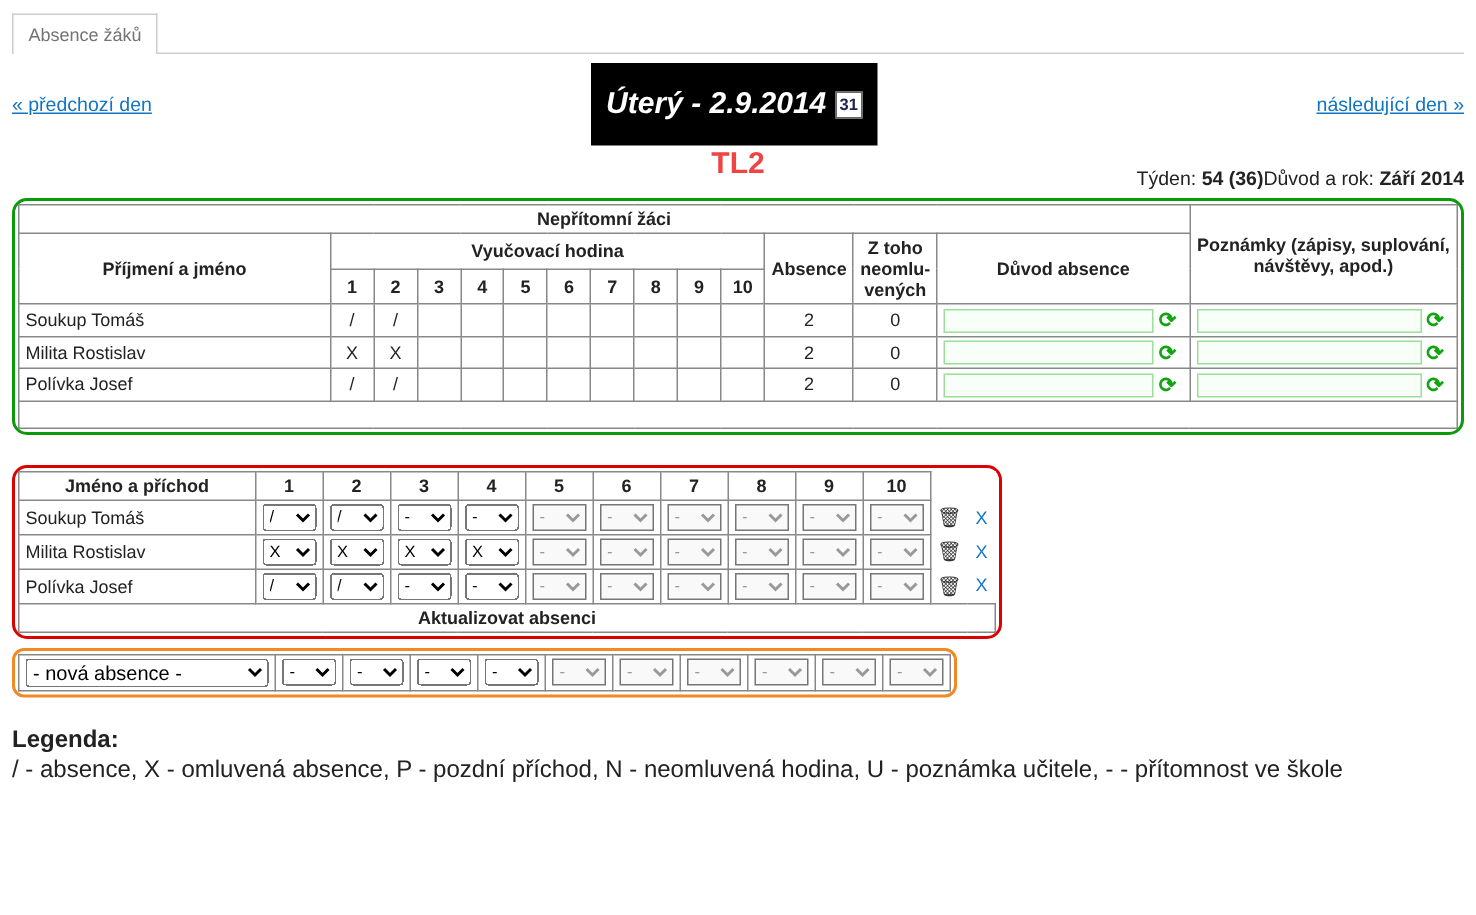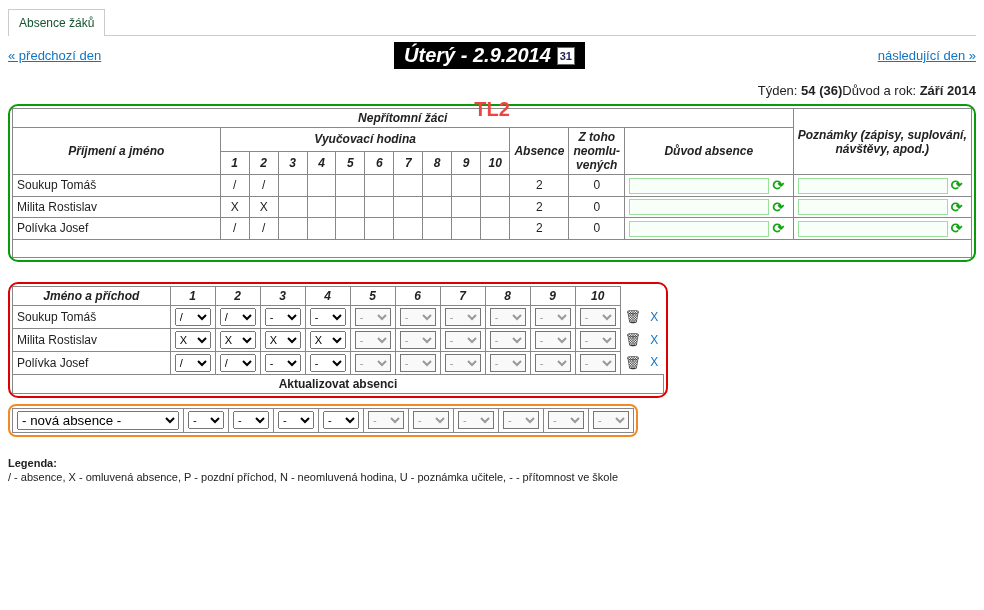--- a/index.html
+++ b/index.html
@@ -1,40 +1,40 @@
 <!DOCTYPE html>
 <html><head>
 <meta charset="utf-8">
 <style>
   * { box-sizing: border-box; }
   body { margin:0; padding:8px; font-family: Arial, sans-serif; font-size:12px; color:#222; background:#fff; }
   .tab-bar { border-bottom:1px solid #ccc; margin-bottom:6px; }
-  .tab { display:inline-block; padding:6px 10px; border:1px solid #ccc; border-bottom:none; background:#fff; color:#14532d; font-size:12px; position:relative; top:1px; }
+  .tab { display:inline-block; padding:6px 10px; border:1px solid #ccc; border-bottom:none; background:#fff; color:#737373; font-size:12px; position:relative; top:1px; }
   .nav-row { display:flex; align-items:center; justify-content:space-between; margin:4px 0 14px 0; }
   .nav-link { color:#1274c4; text-decoration:underline; cursor:pointer; font-size:13px; }
-  .date-banner { display:inline-flex; align-items:center; gap:6px; background:#000; color:#fff; padding:2px 10px; font:italic 600 20px Arial; }
+  .date-banner { display:inline-flex; align-items:center; gap:6px; background:#000; color:#fff; padding:16px 10px; font:italic 600 20px Arial; }
   .cal-icon { width:18px; height:18px; background:#fff; border:1px solid #666; display:inline-flex; align-items:center; justify-content:center; font-size:11px; color:#225; font-style:normal; }
   .meta-row { display:flex; justify-content:flex-end; font-size:13px; margin-bottom:6px; }
   .tl2 { position:absolute; left:50%; transform:translateX(-50%); top:98px; color:#ef4444; font-weight:700; font-size:20px; }
   table { border-collapse:collapse; width:100%; }
   th, td { border:1px solid #888; padding:2px 4px; text-align:center; font-size:12px; background:#fff; }
-  th { font-weight:700;font-style:italic; }
+  th { font-weight:700; }
   td.name { text-align:left; }
   .wrap-green { border:2px solid #0a9a0a; border-radius:10px; padding:2px; margin-bottom:20px; }
   .wrap-red { border:2px solid #d00; border-radius:10px; padding:2px; width:660px; margin-bottom:6px; }
   .wrap-orange { border:2px solid #f08a24; border-radius:8px; padding:2px; width:630px; margin-bottom:20px; }
   .reason-input { width:140px; height:16px; border:1px solid #9adf9a; background:#f8fff8; }
   .refresh { color:#11a511; font-weight:700; cursor:pointer; font-size:14px; }
   select.tiny { width:36px; height:18px; font-size:11px; }
   select.disabled-like { color:#999; background:#f9f9f9; }
   .trash { color:#333; cursor:pointer; font-size:13px; }
   .xlink { color:#1274c4; cursor:pointer; }
   .btn-row td { font-weight:700; text-align:center; }
   .legend-title { font-weight:700; margin-bottom:2px; }
-  .legend { font-size:11px; }
+  .legend { font-size:16px; }
   .note-cell { text-align:left; }
   .note-input { width:150px; height:16px; border:1px solid #9adf9a; background:#f8fff8; }
   .col-name { width:220px; }
   .col-period { width:30px; }
 </style>
 </head>
 <body>
 
 <div class="tab-bar">
   <span class="tab">Absence žáků</span>

